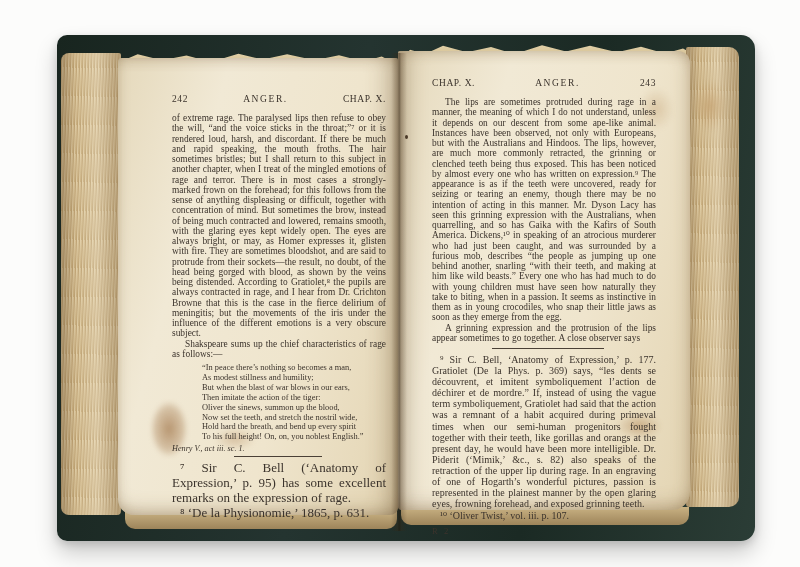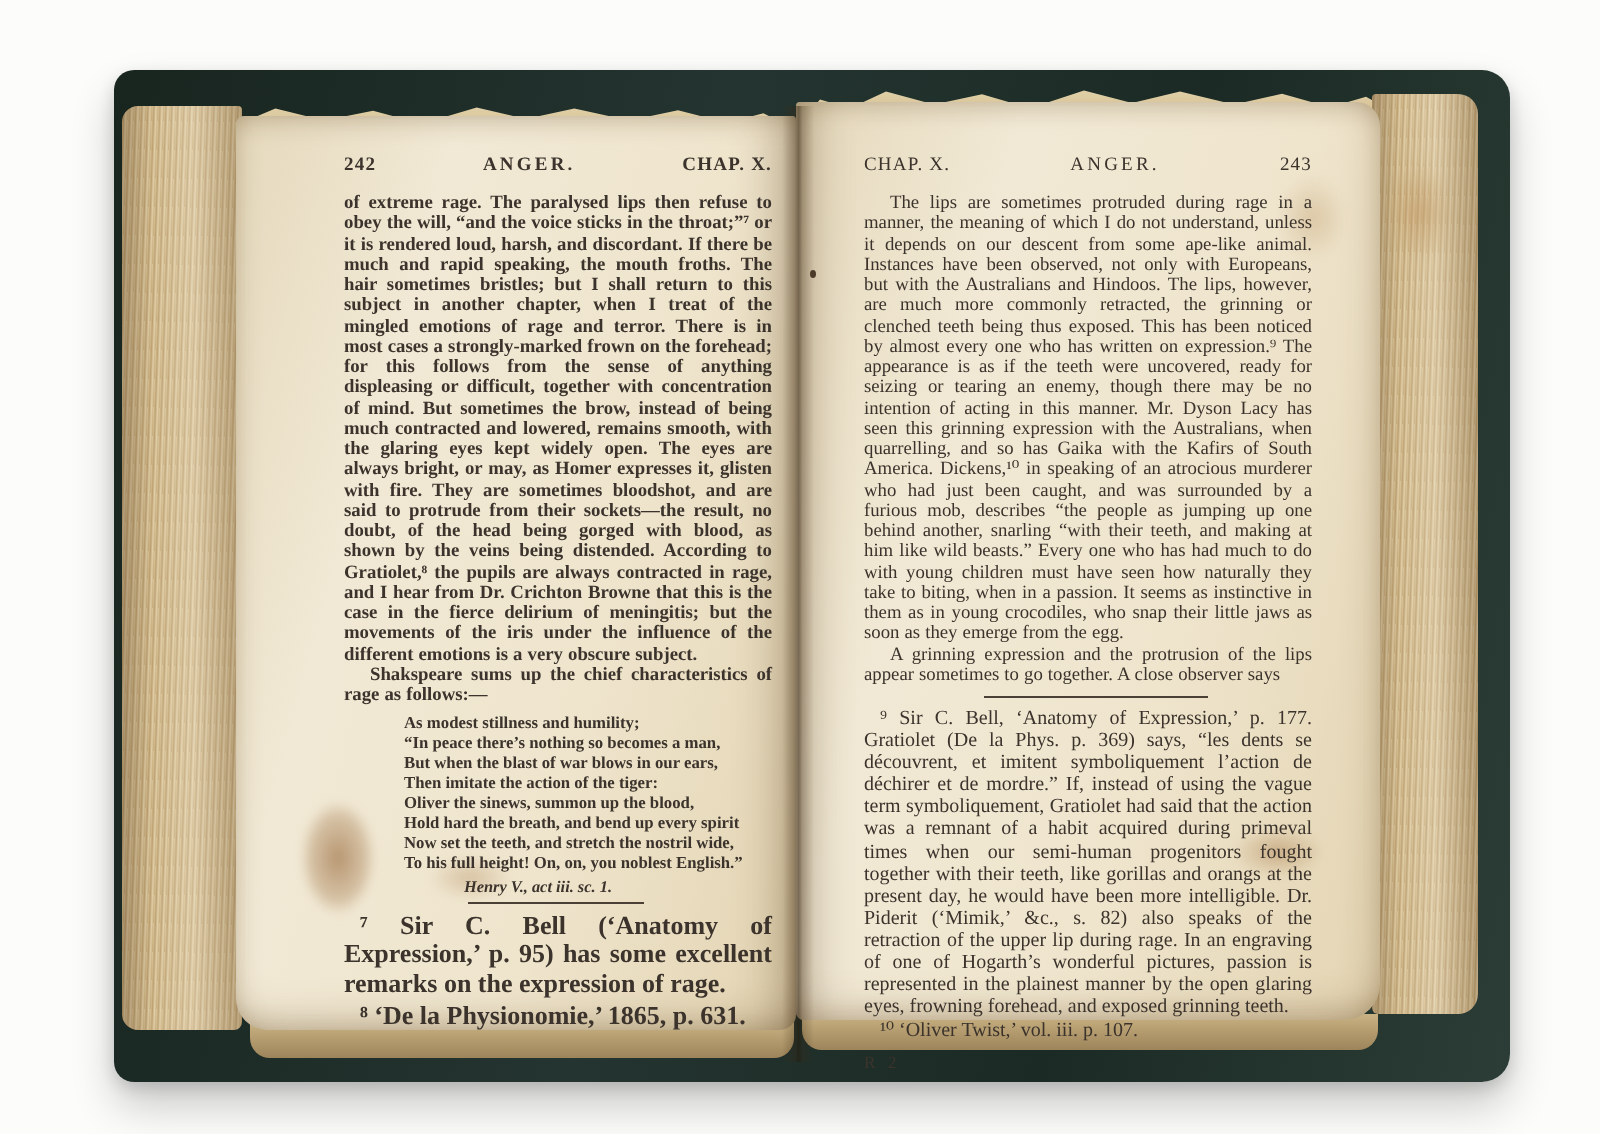--- a/index.html
+++ b/index.html
@@ -48,35 +48,35 @@
     left:343px;top:26px;width:292px;height:459px;
     border-radius:2px 12px 18px 4px;
     box-shadow:inset 18px 0 22px -12px rgba(92,66,34,.42), inset -10px 0 18px -10px rgba(120,92,52,.38), inset 0 -16px 20px -14px rgba(120,90,50,.38), inset 0 10px 14px -10px rgba(130,100,60,.28);
   }
   .gutter{
     position:absolute;left:336px;top:28px;width:16px;height:478px;
     background:linear-gradient(90deg,rgba(60,40,18,0) 0%,rgba(60,40,18,.30) 40%,rgba(38,24,8,.48) 52%,rgba(60,40,18,.26) 64%,rgba(60,40,18,0) 100%);
     z-index:6;
   }
   .text-block{position:absolute;}
-  .page.left .text-block{left:54px;top:20px;width:214px;font-weight:bold;}
+  .page.left .text-block{left:54px;top:36px;width:214px;}
   .page.right .text-block{left:34px;top:27px;width:224px;}
   .page-header{
     display:flex;justify-content:space-between;align-items:baseline;
     font-size:9.5px;letter-spacing:.6px;margin-bottom:9px;
   }
   .page-header .running{letter-spacing:1.6px;}
   .body-par{
     font-size:9.4px;line-height:1.09;text-align:justify;margin:0;
     word-spacing:.2px;
   }
   .body-par.indent{text-indent:13px;}
   .verse{margin:4px 0 2px 30px;font-size:8.4px;line-height:1.18;}
   .verse-attr{
-    text-align:center;font-style:italic;font-size:8.2px;margin:2px 20px 3px 0;
+    text-align:left;font-style:italic;font-size:8.2px;margin:2px 20px 3px 0;
   }
   .fn-rule{border-top:1px solid #4a4036;height:0;margin:3px 0 4px 62px;width:88px;}
   .page.right .fn-rule{margin-left:60px;width:112px;margin-top:5px;margin-bottom:5px;}
   .footnote{
     font-size:13px;line-height:1.13;text-align:justify;margin:0 0 1px 0;text-indent:8px;
   }
   .page.right .footnote{font-size:10px;line-height:1.11;}
   .signature{
     text-align:left;font-size:8.6px;letter-spacing:2px;margin:5px 14px 0 0;
   }
@@ -114,27 +114,27 @@
     <div class="stain s2"></div>
     <div class="text-block">
       <div class="page-header">
         <span>242</span>
         <span class="running">ANGER.</span>
         <span>CHAP. X.</span>
       </div>
       <p class="body-par">of extreme rage. The paralysed lips then refuse to obey the will, “and the voice sticks in the throat;”⁷ or it is rendered loud, harsh, and discordant. If there be much and rapid speaking, the mouth froths. The hair sometimes bristles; but I shall return to this subject in another chapter, when I treat of the mingled emotions of rage and terror. There is in most cases a strongly-marked frown on the forehead; for this follows from the sense of anything displeasing or difficult, together with concentration of mind. But sometimes the brow, instead of being much contracted and lowered, remains smooth, with the glaring eyes kept widely open. The eyes are always bright, or may, as Homer expresses it, glisten with fire. They are sometimes bloodshot, and are said to protrude from their sockets—the result, no doubt, of the head being gorged with blood, as shown by the veins being distended. According to Gratiolet,⁸ the pupils are always contracted in rage, and I hear from Dr. Crichton Browne that this is the case in the fierce delirium of meningitis; but the movements of the iris under the influence of the different emotions is a very obscure subject.</p>
       <p class="body-par indent">Shakspeare sums up the chief characteristics of rage as follows:—</p>
       <div class="verse">
+        <div>“In peace there’s nothing so becomes a man,</div>
         <div>As modest stillness and humility;</div>
-        <div>“In peace there’s nothing so becomes a man,</div>
         <div>But when the blast of war blows in our ears,</div>
         <div>Then imitate the action of the tiger:</div>
         <div>Oliver the sinews, summon up the blood,</div>
+        <div>Now set the teeth, and stretch the nostril wide,</div>
         <div>Hold hard the breath, and bend up every spirit</div>
-        <div>Now set the teeth, and stretch the nostril wide,</div>
         <div>To his full height! On, on, you noblest English.”</div>
       </div>
       <div class="verse-attr">Henry V., act iii. sc. 1.</div>
       <div class="fn-rule"></div>
       <p class="footnote">⁷ Sir C. Bell (‘Anatomy of Expression,’ p. 95) has some excellent remarks on the expression of rage.</p>
       <p class="footnote">⁸ ‘De la Physionomie,’ 1865, p. 631.</p>
     </div>
   </div>
 
   <div class="page right">

